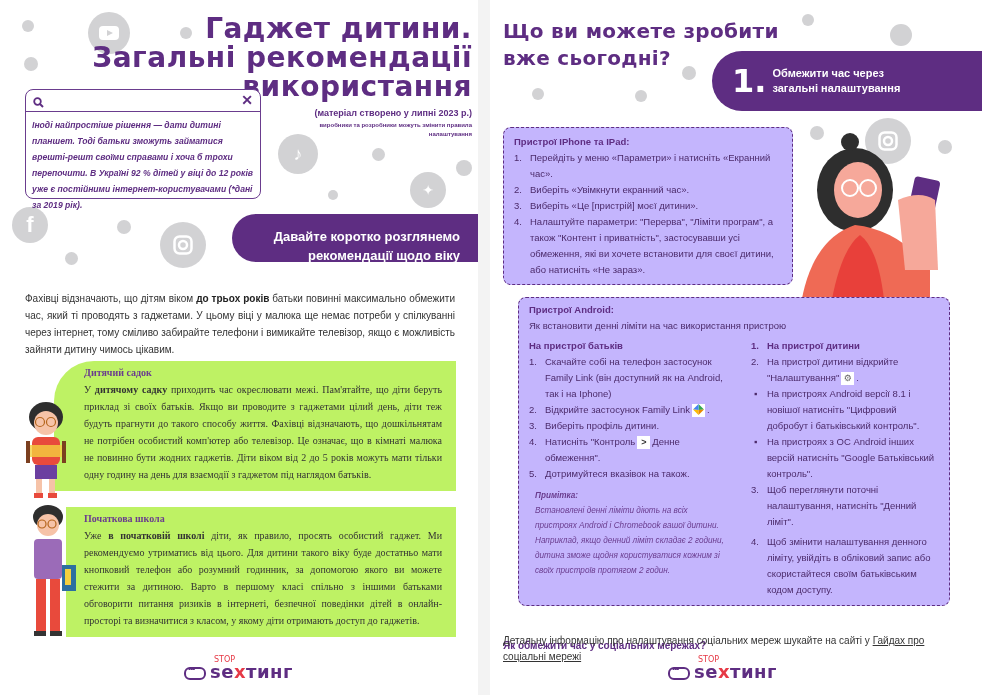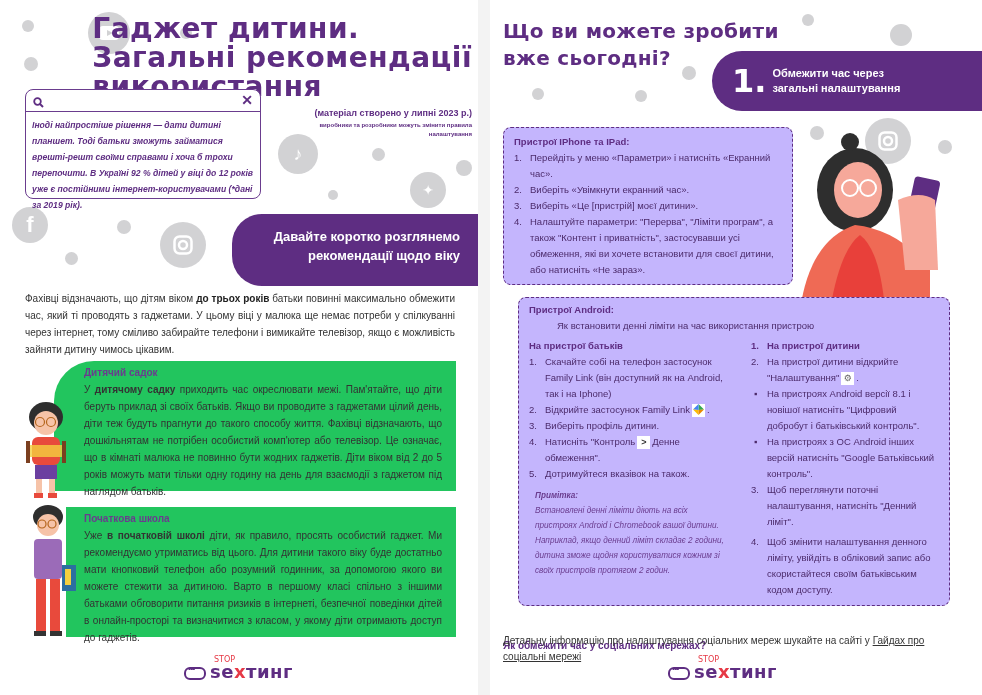--- a/index.html
+++ b/index.html
@@ -10,36 +10,36 @@
   .page-left { left: 0; width: 478px; }
   .page-right { left: 490px; width: 492px; }
 
   .gutter { position: absolute; left: 478px; top: 0; width: 12px; height: 695px; background: #f3f3f3; }
 
   
   .bubble { position: absolute; border-radius: 50%; background: #d2d2d4; display: flex; align-items: center; justify-content: center; color: #fff; }
   .bubble svg { display: block; }
 
   
-  .main-title { position: absolute; right: 6px; top: 14px; text-align: left; color: #5e2d82; font-weight: bold; font-size: 28px; line-height: 29px; letter-spacing: 0.5px; font-family: "DejaVu Sans", sans-serif; }
+  .main-title { position: absolute; right: 6px; top: 14px; text-align: right; color: #5e2d82; font-weight: bold; font-size: 28px; line-height: 29px; letter-spacing: 0.5px; font-family: "DejaVu Sans", sans-serif; }
   .subtitle { position: absolute; right: 6px; top: 108px; text-align: left; color: #5e2d82; font-weight: bold; font-size: 9px; }
   .subnote { position: absolute; right: 6px; top: 121px; width: 180px; text-align: right; color: #5e2d82; font-weight: bold; font-size: 6px; line-height: 9px; }
 
   .search-box { position: absolute; left: 25px; top: 89px; width: 236px; height: 110px; border: 1.5px solid #6a3c8e; border-radius: 8px; background: #fff; }
   .search-bar { height: 22px; border-bottom: 1.5px solid #6a3c8e; position: relative; }
   .search-bar .s-icon { position: absolute; left: 7px; top: 4px; }
   .search-bar .x-icon { position: absolute; right: 7px; top: 2px; color: #5e2d82; font-size: 14px; font-weight: bold; line-height: 16px; }
   .search-text { padding: 5px 6px; color: #5e2d82; font-style: italic; font-weight: bold; font-size: 8.6px; line-height: 16px; }
 
-  .banner-left { position: absolute; left: 232px; top: 214px; width: 246px; height: 72px; background: #5e2d82; border-radius: 30px 0 0 30px; color: #fff; font-weight: bold; font-size: 13px; line-height: 19px; text-align: right; padding: 13px 18px 0 0; }
+  .banner-left { position: absolute; left: 232px; top: 214px; width: 246px; height: 48px; background: #5e2d82; border-radius: 30px 0 0 30px; color: #fff; font-weight: bold; font-size: 13px; line-height: 19px; text-align: right; padding: 13px 18px 0 0; }
 
   .intro { position: absolute; left: 25px; top: 290px; width: 430px; font-size: 10px; line-height: 17px; color: #333; text-align: justify; }
   .intro b { color: #222; }
 
-  .age-card { position: absolute; background: #22c55e; font-size: 10px; line-height: 17px; color: #333; text-align: justify; }
+  .age-card { position: absolute; background: #bef264; font-size: 10px; line-height: 17px; color: #333; text-align: justify; font-family: Liberation Serif, serif; }
   .age-card .card-title { color: #6a3c8e; font-weight: bold; font-size: 10px; display: block; }
   .card-kg { left: 54px; top: 361px; width: 402px; height: 130px; border-radius: 40px 0 0 0; padding: 3px 14px 0 30px; }
   .card-school { left: 66px; top: 507px; width: 390px; height: 130px; padding: 3px 14px 0 18px; }
 
   .kid-illustration { position: absolute; }
 
   .logo { position: absolute; display: flex; align-items: flex-end; gap: 4px; }
   .logo .chat { width: 22px; height: 13px; border: 2px solid #5e2d82; border-radius: 6px; position: relative; }
   .logo .chat::after { content: "•••"; position: absolute; left: 2px; top: -5px; color: #5e2d82; font-size: 9px; letter-spacing: -1px; }
   .logo .word { font-size: 18px; font-weight: bold; color: #5e2d82; position: relative; line-height: 16px; letter-spacing: 0.5px; font-family: "DejaVu Sans", sans-serif; }
@@ -54,21 +54,21 @@
   .banner-right .txt { font-size: 11px; font-weight: bold; line-height: 15px; }
 
   .dash-box { position: absolute; background: #c4b5fd; border: 1.5px dashed #5e2d82; border-radius: 8px; color: #4b2a6a; font-size: 9.5px; line-height: 16px; }
   .box-ios { left: 13px; top: 127px; width: 290px; height: 158px; padding: 6px 10px; }
   .box-head { font-weight: bold; color: #5e2d82; font-size: 9.5px; }
   .box-ios ol, .box-android ol { list-style: none; }
   .box-ios li, .box-android li { position: relative; padding-left: 16px; }
   .box-ios li .n, .box-android li .n { position: absolute; left: 0; top: 0; }
 
   .box-android { left: 28px; top: 297px; width: 432px; height: 309px; padding: 4px 10px; }
-  .box-android .lead { color: #4b2a6a; margin-bottom: 4px; margin-left: 28px; }
+  .box-android .lead { color: #4b2a6a; margin-bottom: 4px; }
   .android-cols { display: flex; gap: 20px; }
   .col-parent { width: 202px; }
   .col-child { width: 200px; padding-left: 6px; }
   .col-head { font-weight: bold; color: #5e2d82; }
   .note { margin-top: 6px; font-style: italic; color: #6a3c8e; font-size: 8.2px; line-height: 15px; padding-left: 6px; }
   .note .note-title { font-weight: bold; display: block; }
   .inline-ico { display: inline-block; width: 13px; height: 13px; background: #fff; vertical-align: middle; text-align: center; font-size: 9px; line-height: 13px; color: #666; margin: 0 2px; }
   .bullet { position: absolute; left: 3px; top: 0; }
 
   .woman { position: absolute; left: 290px; top: 120px; }

